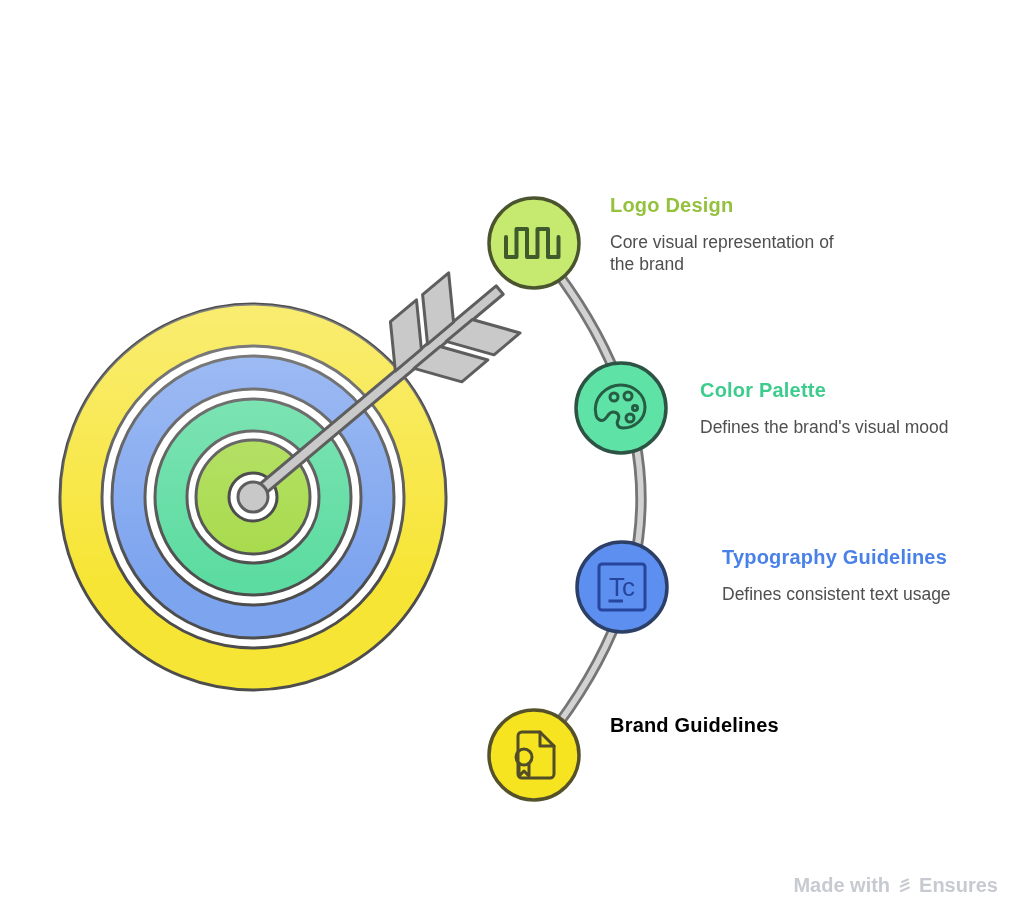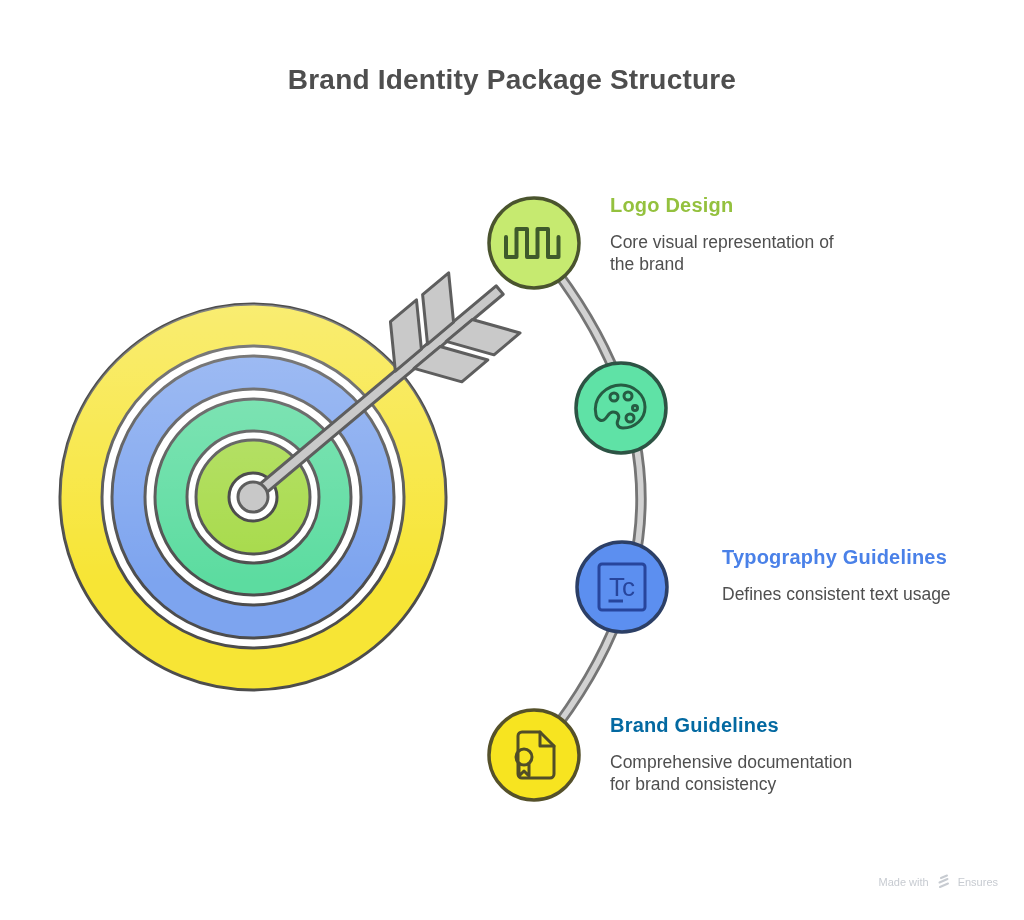--- a/index.html
+++ b/index.html
@@ -14,21 +14,21 @@
   }
   .node-text{position:absolute;}
   .node-text h3{margin:0;font-size:20px;font-weight:700;letter-spacing:.2px;}
   .node-text p{margin:14px 0 0;font-size:17.5px;line-height:1.27;color:#4f4f4f;}
   #t-logo{left:610px;top:194px;width:245px;}
   #t-palette{left:700px;top:379px;width:300px;}
   #t-typo{left:702px;top:546px;width:310px;margin-left:20px;}
   #t-brand{left:610px;top:714px;width:250px;}
   .watermark{
     position:absolute;right:26px;top:874px;display:flex;align-items:center;gap:7px;
-    color:#c7cbd1;font-size:11px;font-weight:400;
+    color:#c7cbd1;font-size:20px;font-weight:700;
   }
   .watermark .napkin-glyph{display:inline-block;}
 </style>
 </head>
 <body>
 
 <div class="canvas">
 
   <svg class="diagram-svg" width="1024" height="920" viewBox="0 0 1024 920">
     <defs>
@@ -95,36 +95,38 @@
       <circle cx="534" cy="755" r="45" stroke-width="3.5" fill="#f7e420" stroke="#55512a"></circle>
       <g transform="translate(534,755)" fill="none" stroke-width="3" stroke-linejoin="round" stroke-linecap="round" stroke="#514d28">
         <path d="M-16,-19 a4,4 0 0 1 4,-4 H6 L20,-9 V19 a4,4 0 0 1 -4,4 H-12 a4,4 0 0 1 -4,-4 Z"></path>
         <path d="M6,-23 L6,-9 L20,-9"></path>
         <circle cx="-10" cy="2" r="8"></circle>
         <path d="M-15,9 L-15,21 L-10,16 L-5,21 L-5,9"></path>
       </g>
     </g>
   </svg>
 
-  <div class="title">Brand Identity Package Structure</div>
 
   <div class="node-text" id="t-logo">
     <h3 style="color: rgb(148, 193, 62);">Logo Design</h3>
     <p>Core visual representation of the brand</p>
   </div>
 
+  <div class="node-text" id="t-palette">
+    <h3 style="color: rgb(62, 203, 142);">Color Palette</h3>
+    <p>Defines the brand's visual mood</p>
+  </div>
 
   <div class="node-text" id="t-typo">
     <h3 style="color: rgb(74, 129, 232);">Typography Guidelines</h3>
     <p>Defines consistent text usage</p>
   </div>
 
   <div class="node-text" id="t-brand">
-    <h3 style="color: #0369a1;">Brand Guidelines</h3>
-    <p>Comprehensive documentation for brand consistency</p>
+    <h3 style="color: #000000;">Brand Guidelines</h3>
   </div>
 
   <div class="watermark">
     <span>Made with</span>
     <svg class="napkin-glyph" width="15" height="15" viewBox="0 0 15 15">
       <g stroke="#c7cbd1" stroke-width="2" stroke-linecap="round" fill="none">
         <line x1="5" y1="4" x2="11" y2="1.5"></line>
         <line x1="3.5" y1="8.5" x2="11.5" y2="5"></line>
         <line x1="4" y1="13" x2="12" y2="9.5"></line>
       </g>

